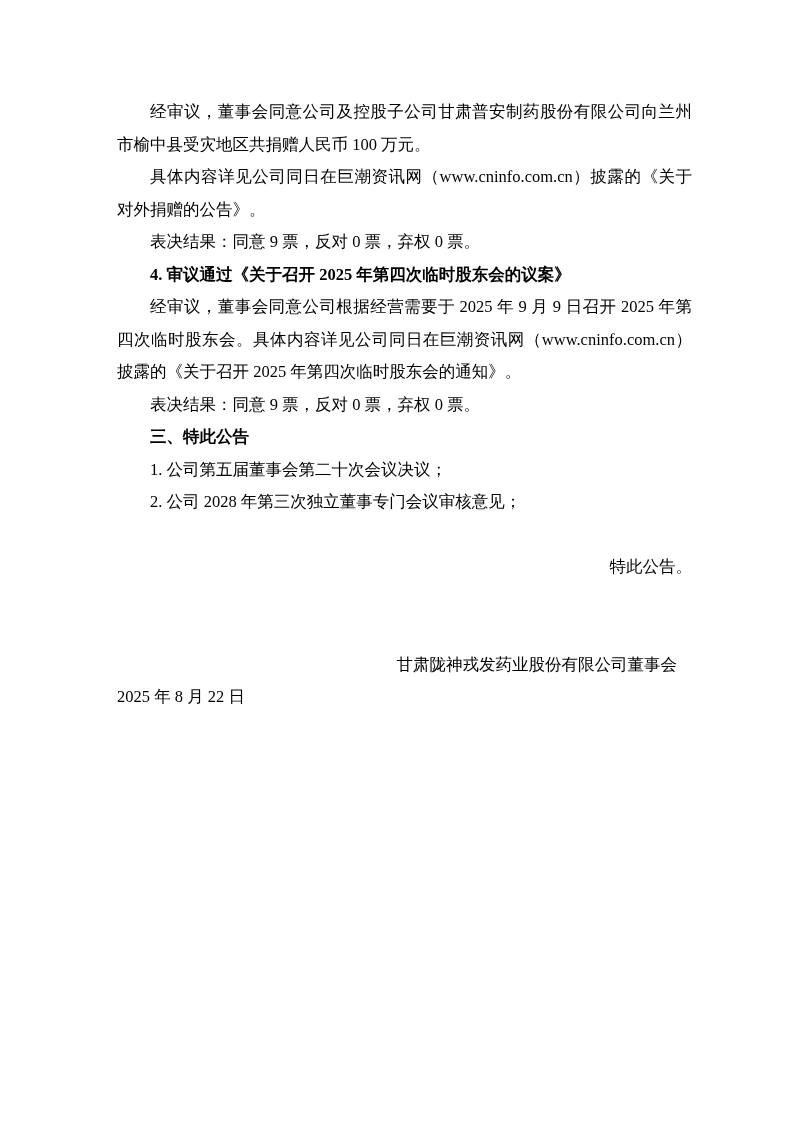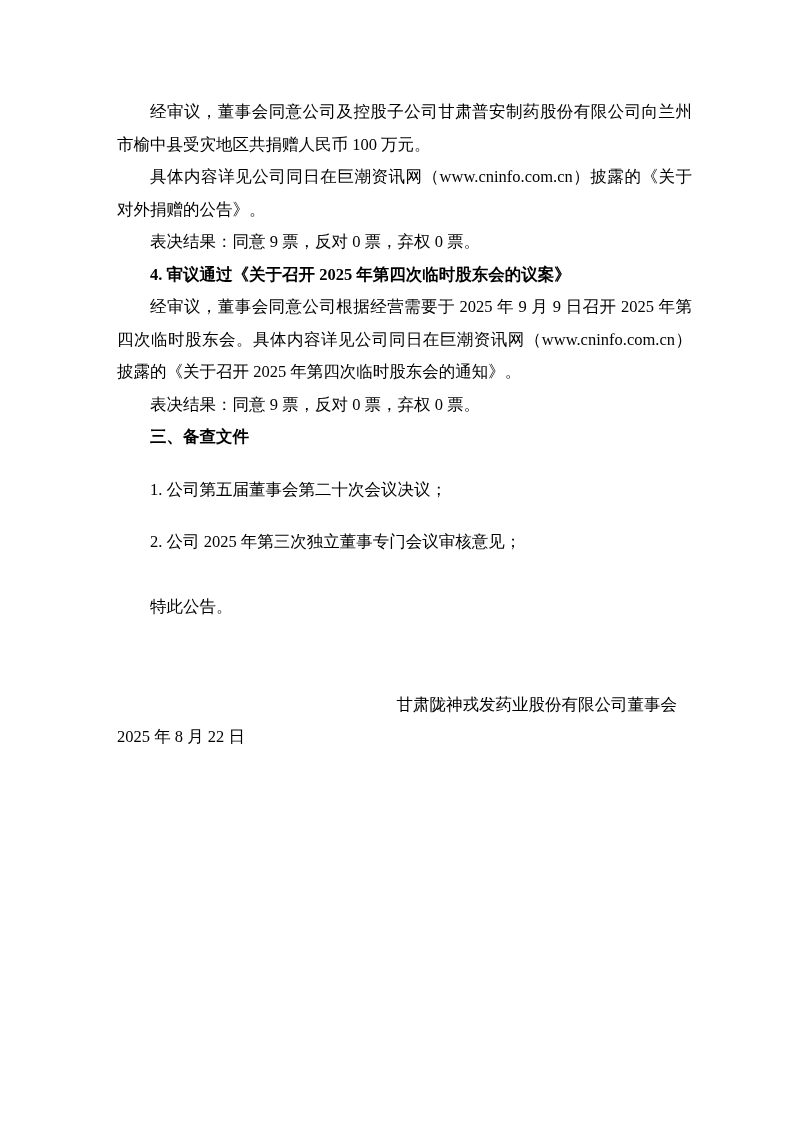--- a/index.html
+++ b/index.html
@@ -26,25 +26,25 @@
     text-align: justify;
     text-indent: 2em;
   }
   .heading {
     font-weight: bold;
     text-indent: 2em;
     font-family: "Liberation Serif", "DejaVu Serif", serif;
   }
   .list-line {
     text-indent: 2em;
-    margin-top: 20px;
   }
   .closing {
     text-indent: 2em;
     margin-top: 32.5px;   
+    text-align: right;
   }
   .sig-company {
     margin-top: 65px;     
     text-align: right;
     padding-right: 15px;  
   }
   .sig-date {
     text-align: left;
     padding-right: 74px;  
   }
@@ -60,25 +60,25 @@
     <p class="para">具体内容详见公司同日在巨潮资讯网（www.cninfo.com.cn）披露的《关于对外捐赠的公告》。</p>
 
     <p class="para">表决结果：同意 9 票，反对 0 票，弃权 0 票。</p>
 
     <p class="heading">4. 审议通过《关于召开 2025 年第四次临时股东会的议案》</p>
 
     <p class="para">经审议，董事会同意公司根据经营需要于 2025 年 9 月 9 日召开 2025 年第四次临时股东会。具体内容详见公司同日在巨潮资讯网（www.cninfo.com.cn）披露的《关于召开 2025 年第四次临时股东会的通知》。</p>
 
     <p class="para">表决结果：同意 9 票，反对 0 票，弃权 0 票。</p>
 
-    <p class="heading">三、备查文件</p>
+    <p class="heading">三、特此公告</p>
 
     <p class="list-line">1. 公司第五届董事会第二十次会议决议；</p>
 
-    <p class="list-line">2. 公司 2025 年第三次独立董事专门会议审核意见；</p>
+    <p class="list-line">2. 公司 2028 年第三次独立董事专门会议审核意见；</p>
 
 
     <p class="closing">特此公告。</p>
 
     <p class="sig-company">甘肃陇神戎发药业股份有限公司董事会</p>
 
     <p class="sig-date">2025 年 8 月 22 日</p>
 
   </div>
 </div>

